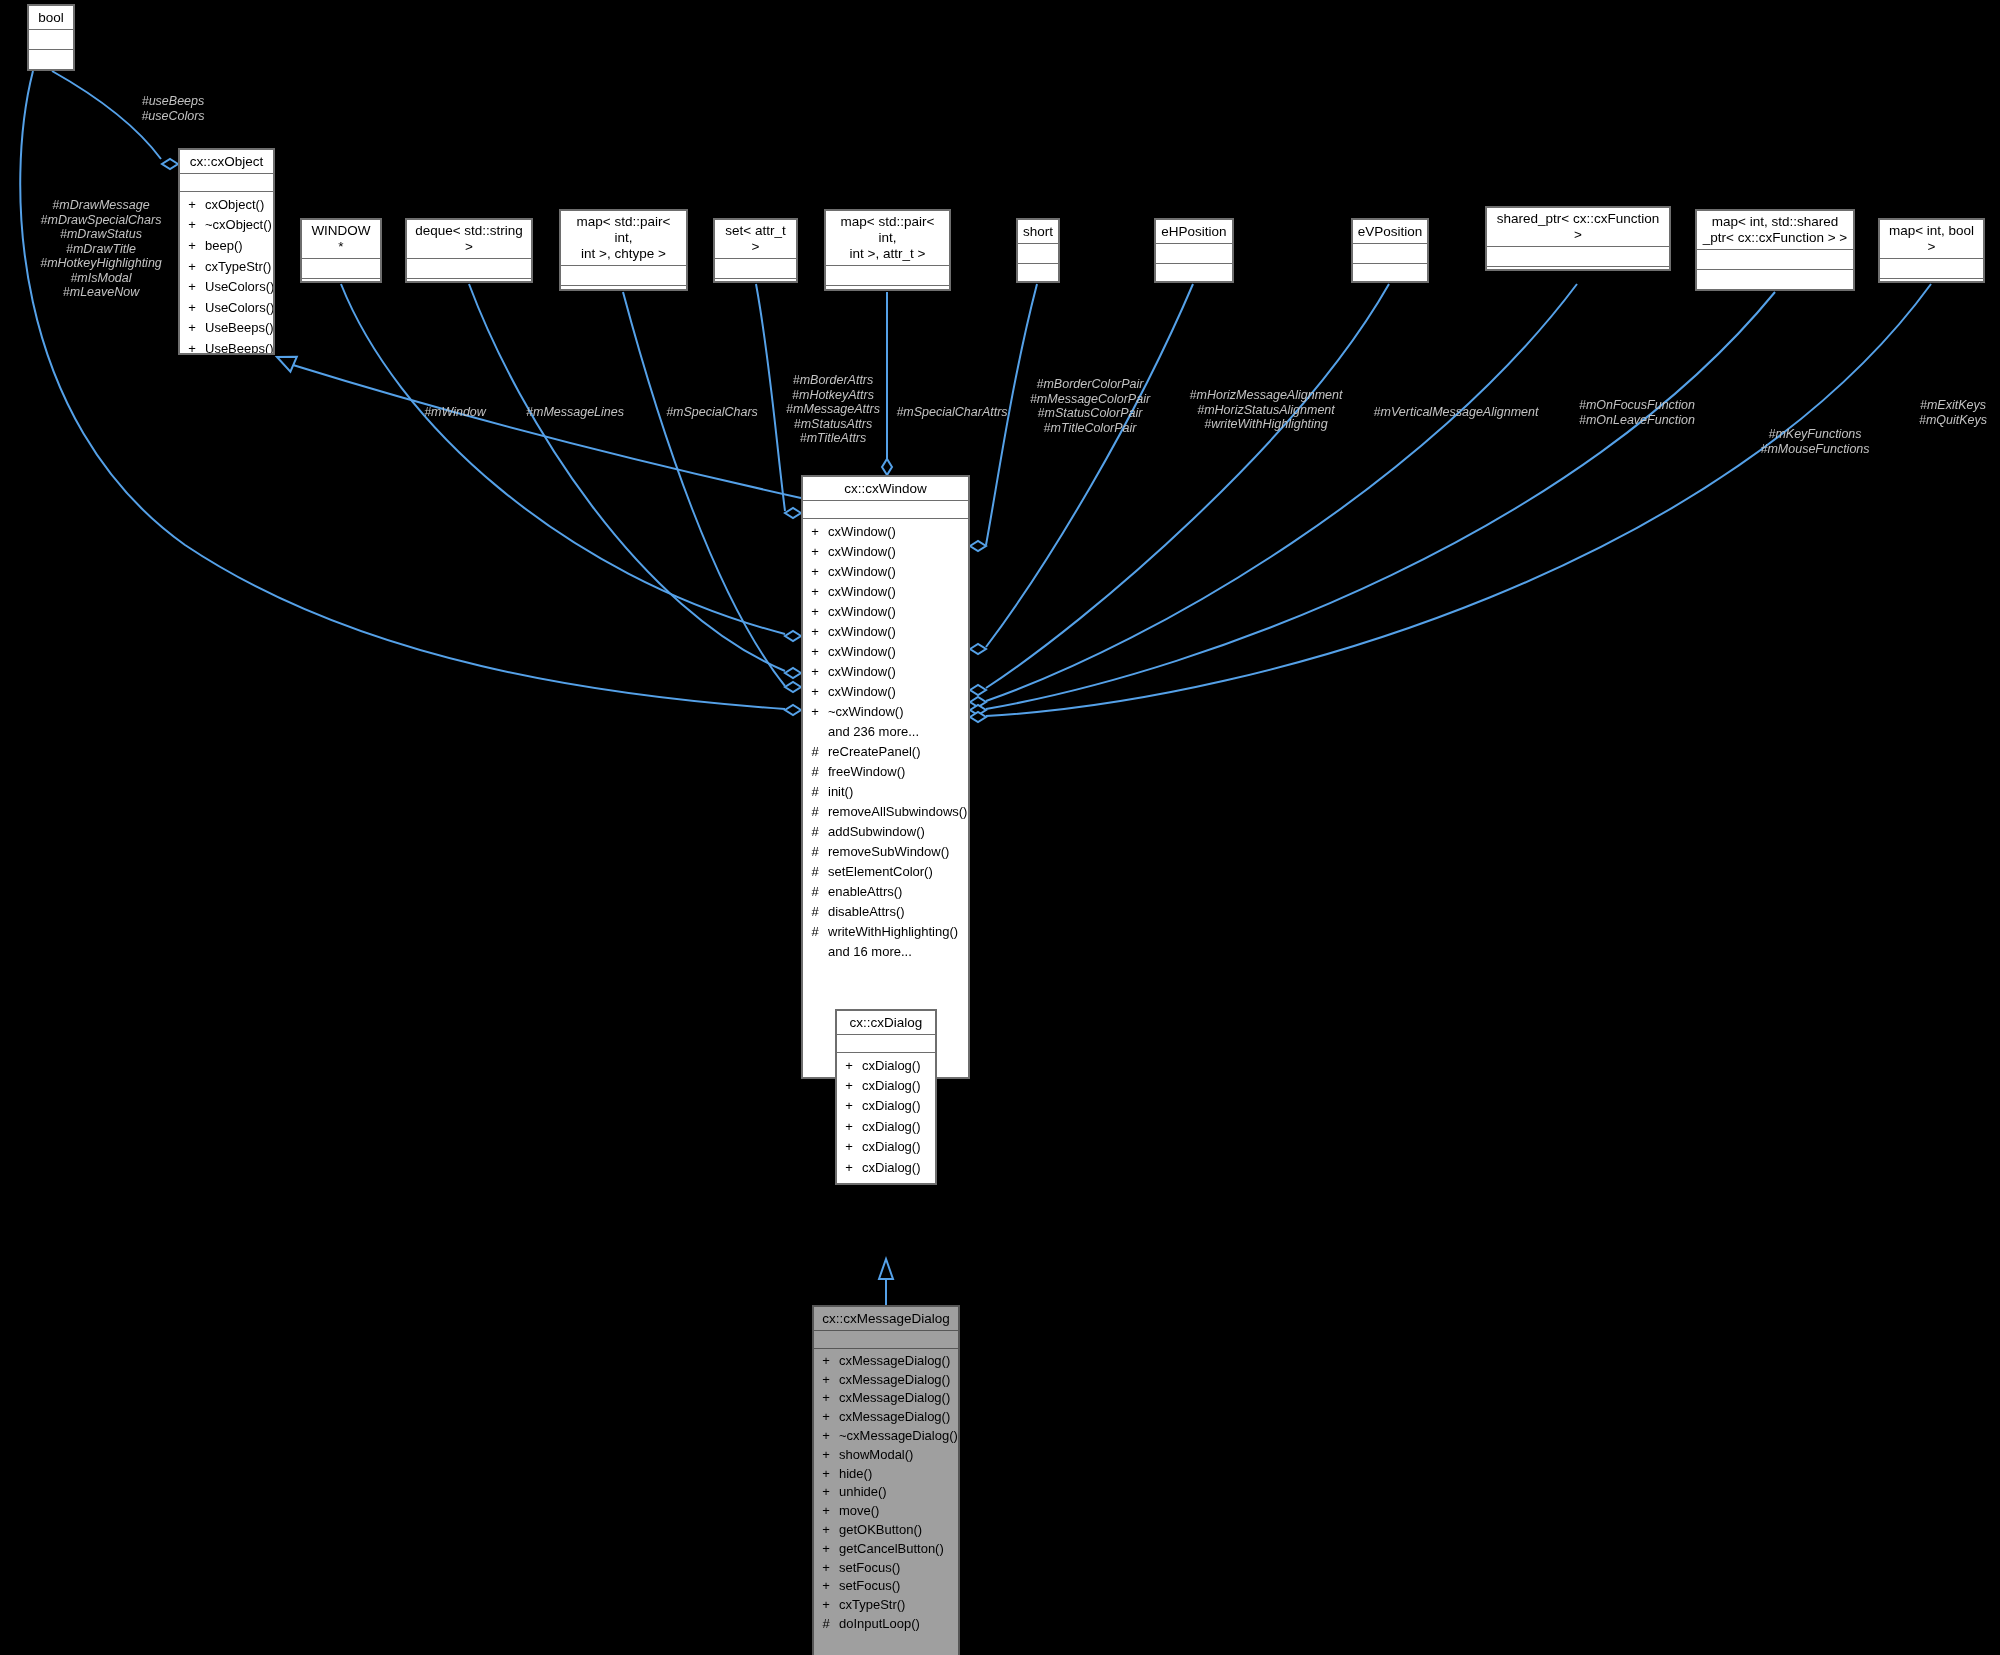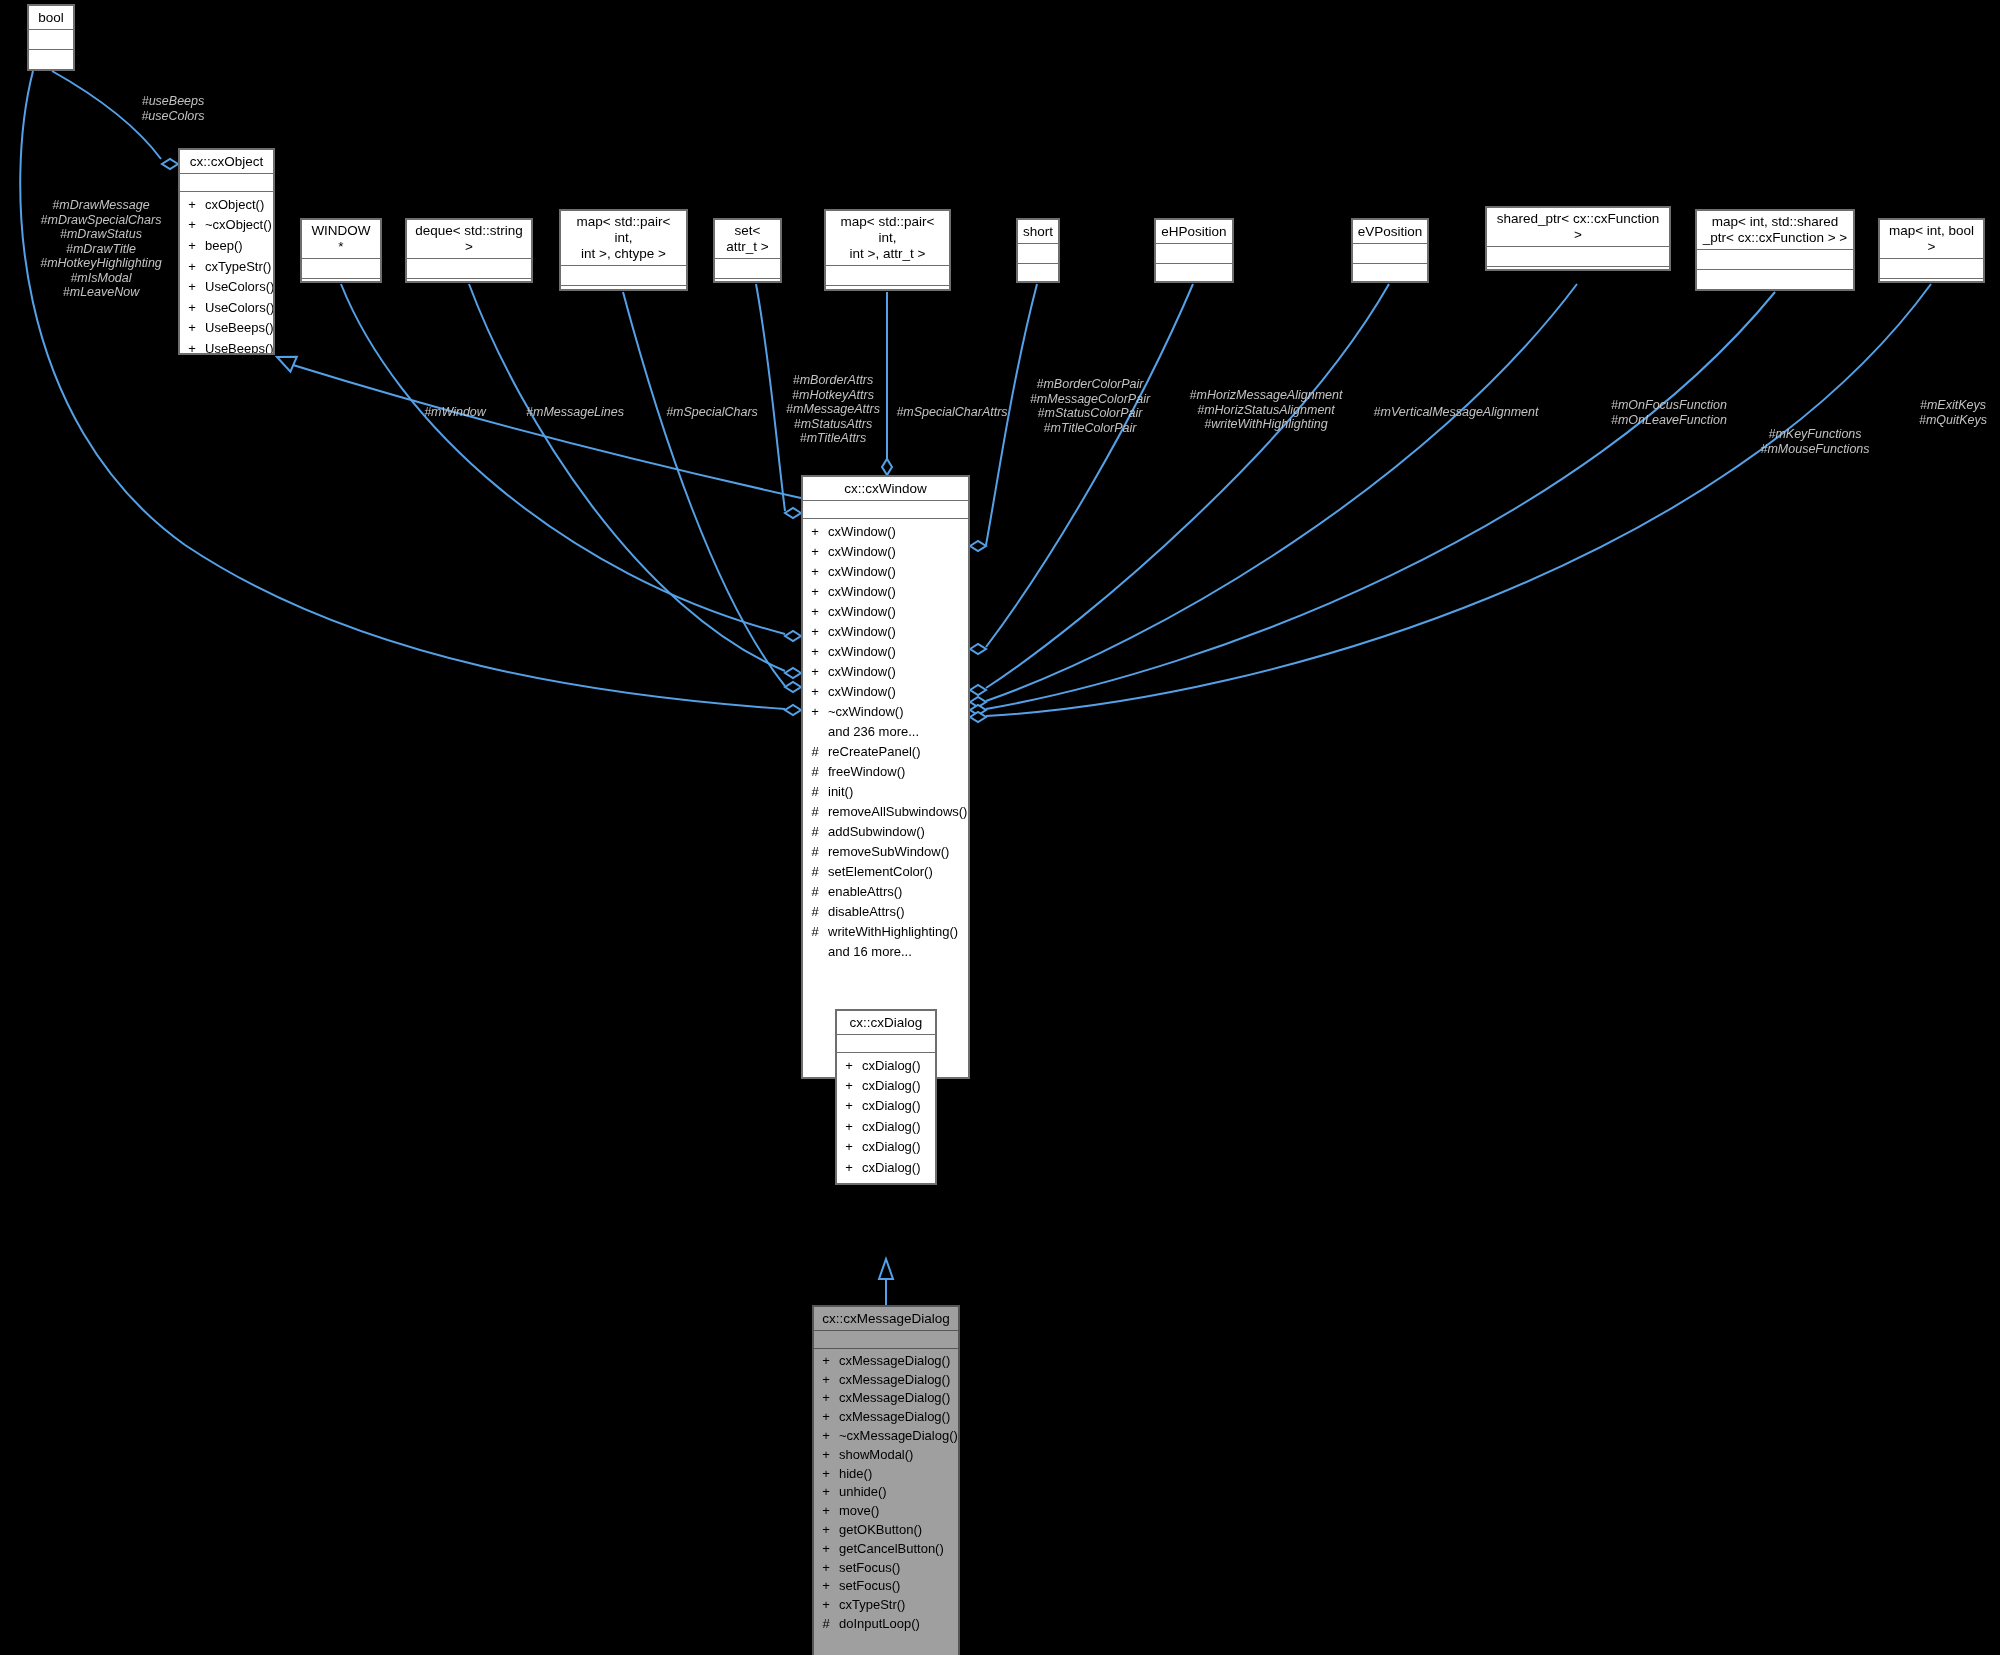--- a/index.html
+++ b/index.html
@@ -119,21 +119,21 @@
     <div class="s"></div>
   </div>
 
   <div class="uml-box typ" style="left:559px;top:209px;width:129px;height:82px;">
     <div class="t">map&lt; std::pair&lt; int,
 int &gt;, chtype &gt;</div>
     <div class="s"></div>
     <div class="s"></div>
   </div>
 
-  <div class="uml-box typ" style="left:713px;top:218px;width:69px;height:65px;">
+  <div class="uml-box typ" style="left:713px;top:218px;width:85px;height:65px;">
     <div class="t">set&lt; attr_t &gt;</div>
     <div class="s"></div>
     <div class="s"></div>
   </div>
 
   <div class="uml-box typ" style="left:824px;top:209px;width:127px;height:82px;">
     <div class="t">map&lt; std::pair&lt; int,
 int &gt;, attr_t &gt;</div>
     <div class="s"></div>
     <div class="s"></div>
@@ -263,20 +263,20 @@
 #mTitleAttrs</div>
   <div class="elabel" style="left:952px;top:405px;">#mSpecialCharAttrs</div>
   <div class="elabel" style="left:1090px;top:377px;">#mBorderColorPair
 #mMessageColorPair
 #mStatusColorPair
 #mTitleColorPair</div>
   <div class="elabel" style="left:1266px;top:388px;">#mHorizMessageAlignment
 #mHorizStatusAlignment
 #writeWithHighlighting</div>
   <div class="elabel" style="left:1456px;top:405px;">#mVerticalMessageAlignment</div>
-  <div class="elabel" style="left:1637px;top:398px;margin-left:32px;">#mOnFocusFunction
+  <div class="elabel" style="left:1637px;top:398px;">#mOnFocusFunction
 #mOnLeaveFunction</div>
   <div class="elabel" style="left:1815px;top:398px;margin-top:29px;">#mKeyFunctions
 #mMouseFunctions</div>
   <div class="elabel" style="left:1953px;top:398px;">#mExitKeys
 #mQuitKeys</div>
 
 </div>
 
 </body></html>

